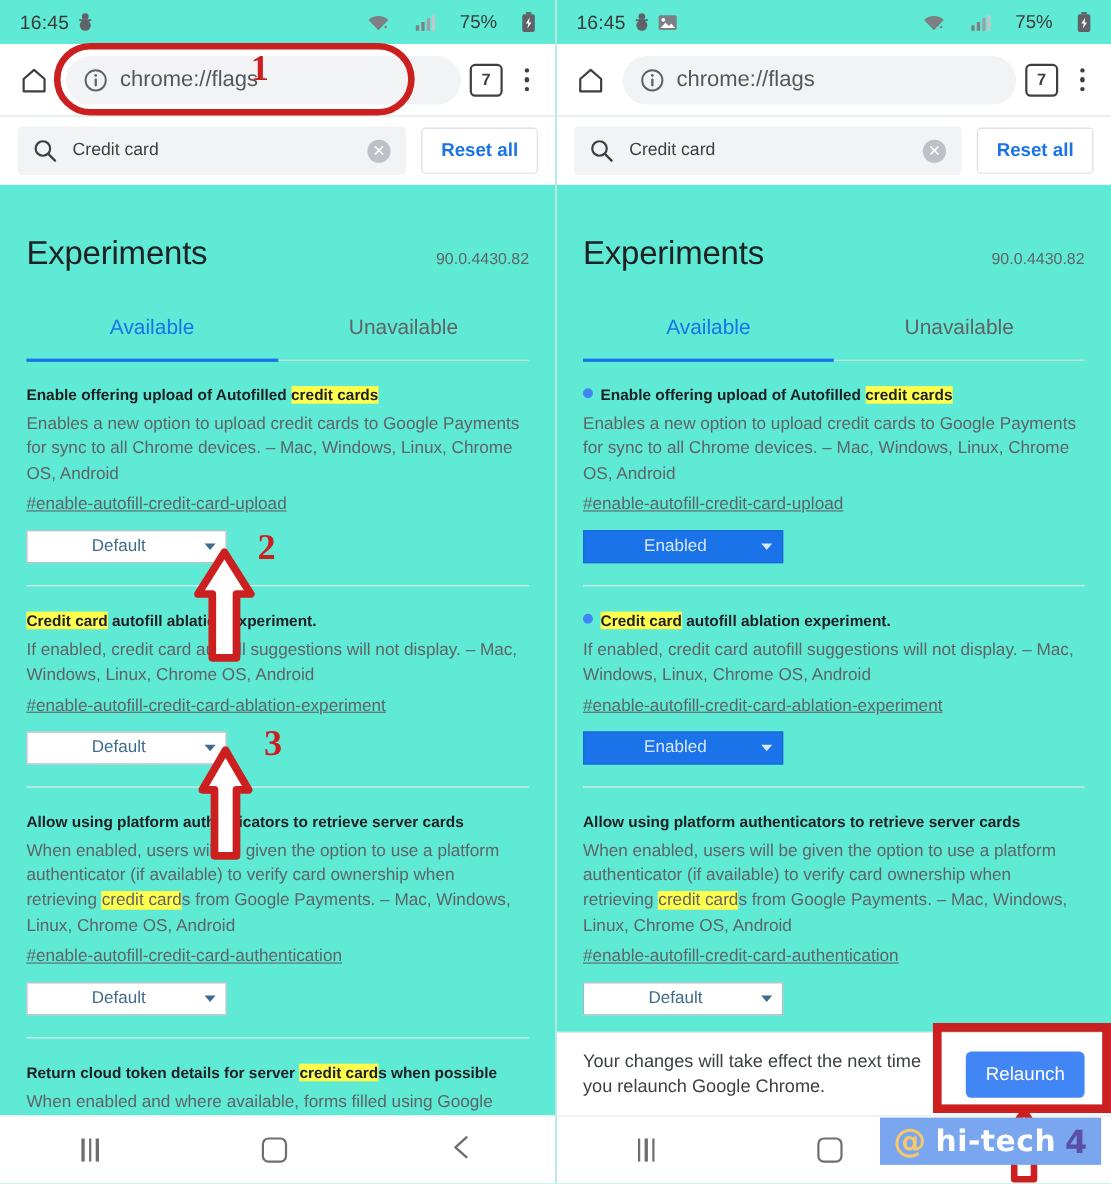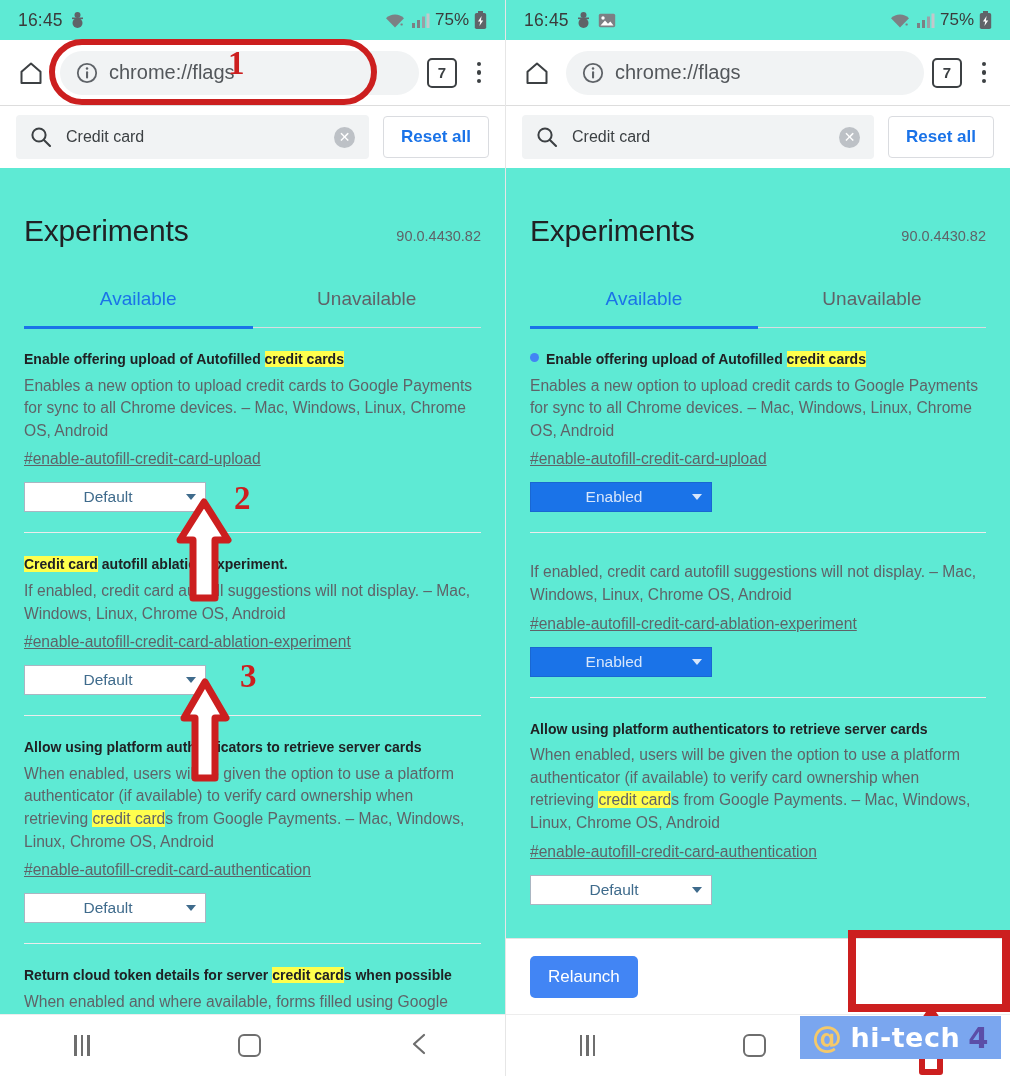--- a/index.html
+++ b/index.html
@@ -17,21 +17,21 @@
   .phone.right { border-left: 1px solid #e6e6e6; }
 
   
   .statusbar {
     height: 40px; display: flex; align-items: center;
     padding: 0 18px; font-size: 17px; color: #3c3c3c;
   }
   .sb-left { display: flex; align-items: center; gap: 7px; }
   .sb-time { font-size: 17.5px; color: #3b3b3b; letter-spacing: .2px; }
   .sb-spacer { flex: 1; }
-  .sb-right { display: flex; align-items: center; gap: 5px; text-align: center; }
+  .sb-right { display: flex; align-items: center; gap: 22px; text-align: center; }
   .sb-pct { font-size: 17px; color: #3b3b3b; }
   .ico { display: inline-block; line-height: 0; }
 
   
   .toolbar {
     height: 66px; display: flex; align-items: center;
     padding: 0 12px 0 10px; gap: 8px; background: #ffffff;
     border-bottom: 1px solid #dddddd;
   }
   .home-btn { width: 42px; height: 42px; display: flex; align-items: center; justify-content: center; }
@@ -439,20 +439,21 @@
         <a class="exp-link">#enable-autofill-credit-card-upload</a>
         <div class="exp-ctl">
           <div class="sel-box enabled">
               <span class="lbl">Enabled</span>
               <span class="caret"></span>
             </div>
         </div>
       </div>
 
       <div class="exp">
+        <div class="exp-title"><span class="bluedot"></span><span class="hl">Credit card</span><span> autofill ablation experiment.</span></div>
         <div class="exp-desc">If enabled, credit card autofill suggestions will not display. – Mac, Windows, Linux, Chrome OS, Android</div>
         <a class="exp-link">#enable-autofill-credit-card-ablation-experiment</a>
         <div class="exp-ctl">
           <div class="sel-box enabled">
               <span class="lbl">Enabled</span>
               <span class="caret"></span>
             </div>
         </div>
       </div>
 
@@ -463,20 +464,21 @@
         <div class="exp-ctl">
           <div class="sel-box default">
               <span class="lbl">Default</span>
               <span class="caret"></span>
             </div>
         </div>
       </div>
     </div>
 
     <div class="relaunch-bar">
+      <div class="relaunch-text">Your changes will take effect the next time you relaunch Google Chrome.</div>
       <div class="relaunch-btn">Relaunch</div>
     </div>
 
     <div class="navbar">
       <div class="nav-recents">
           <i></i>
           <i></i>
           <i></i>
         </div>
       <div class="nav-home"></div>

